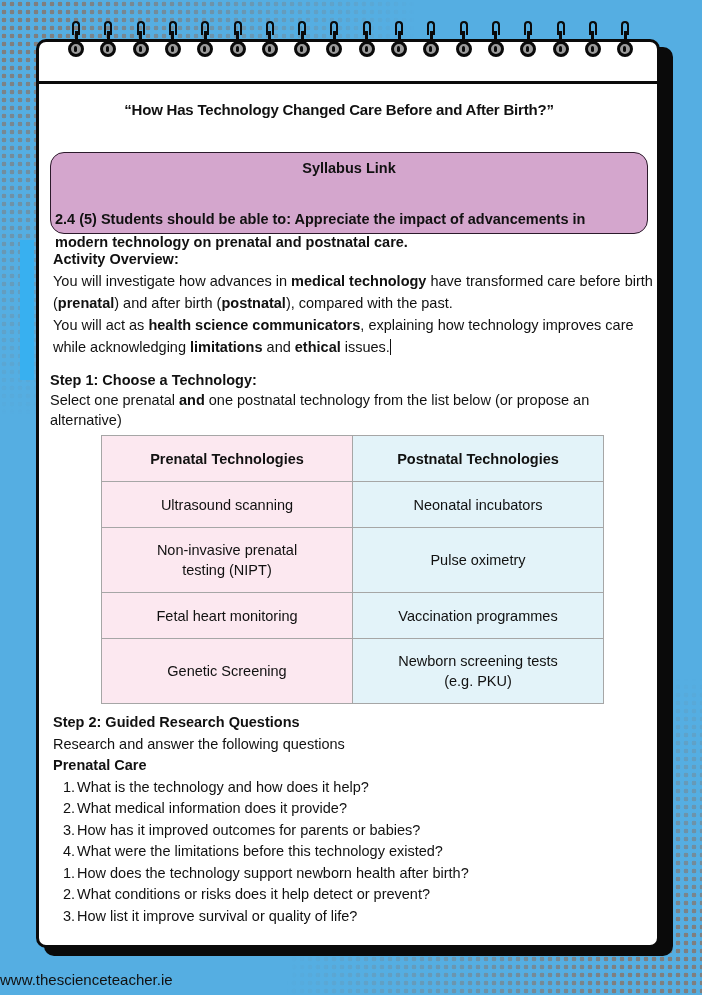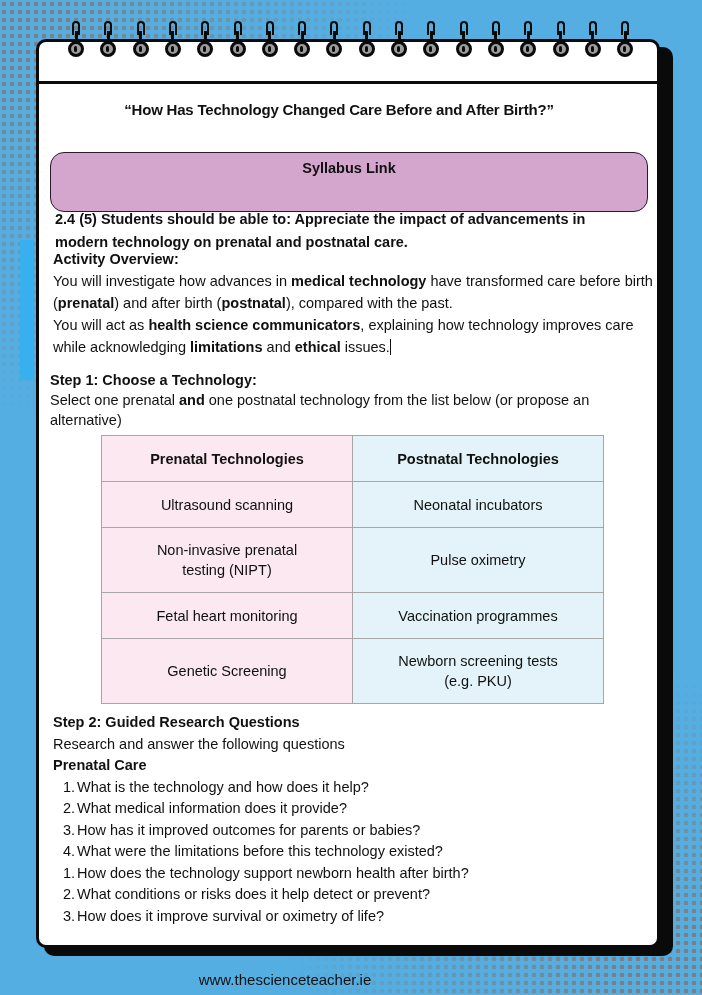--- a/index.html
+++ b/index.html
@@ -51,21 +51,21 @@
     background: #9c9c9c; border: 3px solid #0a0a0a; box-sizing: border-box;
   }
   .ring .hole::after {
     content: ""; position: absolute; left: 3px; top: 2px; width: 3px; height: 6px; background: #0a0a0a; border-radius: 2px;
   }
   .title {
     position: absolute; left: 0; width: 678px; top: 101px; text-align: center;
     font-size: 15px; font-weight: bold; letter-spacing: -0.2px;
   }
   .syllabus {
-    position: absolute; left: 50px; top: 152px; width: 598px; height: 60px;
+    position: absolute; left: 50px; top: 152px; width: 598px; height: 82px;
     background: #d4a6cd; border: 1.5px solid #2b1a2b; border-radius: 14px; box-sizing: border-box;
   }
   .syllabus .s-head { position: absolute; top: 7px; left: 0; right: 0; text-align: center; font-weight: bold; font-size: 14.5px; }
   .syllabus .s-body { position: absolute; top: 29px; left: 4px; right: 8px; font-weight: bold; font-size: 14.5px; line-height: 23px; margin-top: 26px; }
   .overview { position: absolute; left: 53px; top: 248px; width: 600px; font-size: 14.5px; line-height: 22px; }
   .overview .ov-head { font-weight: bold; }
   .overview b { font-weight: bold; }
   .caret { display: inline-block; width: 1px; height: 16px; background: #111; vertical-align: -3px; }
   .step1 { position: absolute; left: 50px; top: 370px; width: 600px; font-size: 14.5px; line-height: 20px; }
   .step1 .st-head { font-weight: bold; }
@@ -76,21 +76,21 @@
     border: 1px solid #a6a6a6; text-align: center; vertical-align: middle; padding: 2px 34px; line-height: 20px;
   }
   table.tech th { font-weight: bold; height: 41px; }
   table.tech .pre { background: #fce8f0; width: 50%; }
   table.tech .post { background: #e3f3f9; width: 50%; margin-top: 8px; }
   .step2 { position: absolute; left: 53px; top: 712px; width: 600px; font-size: 14.5px; line-height: 21.5px; }
   .step2 .bold { font-weight: bold; }
   .step2 ol { margin: 0; padding: 0; list-style: none; }
   .step2 li { padding-left: 10px; }
   .step2 li .num { display: inline-block; width: 14px; }
-  .footer { position: absolute; left: 0; width: 570px; top: 971px; text-align: center; font-size: 15px; color: #111; }
+  .footer { position: absolute; left: 0; width: 570px; top: 971px; text-align: left; font-size: 15px; color: #111; }
 </style>
 </head>
 <body>
 
 <div class="halftone-tl"></div>
 <div class="halftone-br"></div>
 <div class="side-strip"></div>
 
 <div class="page-shadow"></div>
 <div class="page">
@@ -241,17 +241,17 @@
   <div class="bold">Prenatal Care</div>
   <ol>
     <li><span class="num">1.</span><span>What is the technology and how does it help?</span></li>
     <li><span class="num">2.</span><span>What medical information does it provide?</span></li>
     <li><span class="num">3.</span><span>How has it improved outcomes for parents or babies?</span></li>
     <li><span class="num">4.</span><span>What were the limitations before this technology existed?</span></li>
   </ol>
   <ol>
     <li><span class="num">1.</span><span>How does the technology support newborn health after birth?</span></li>
     <li><span class="num">2.</span><span>What conditions or risks does it help detect or prevent?</span></li>
-    <li><span class="num">3.</span><span>How does it improve survival or oximetry of life?</span></li>
+    <li><span class="num">3.</span><span>How list it improve survival or quality of life?</span></li>
   </ol>
 </div>
 
 <div class="footer">www.thescienceteacher.ie</div>
 
 </body></html>

